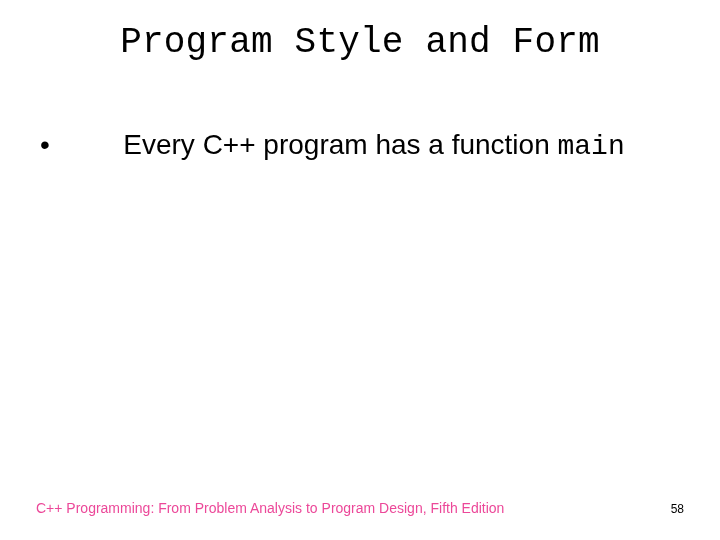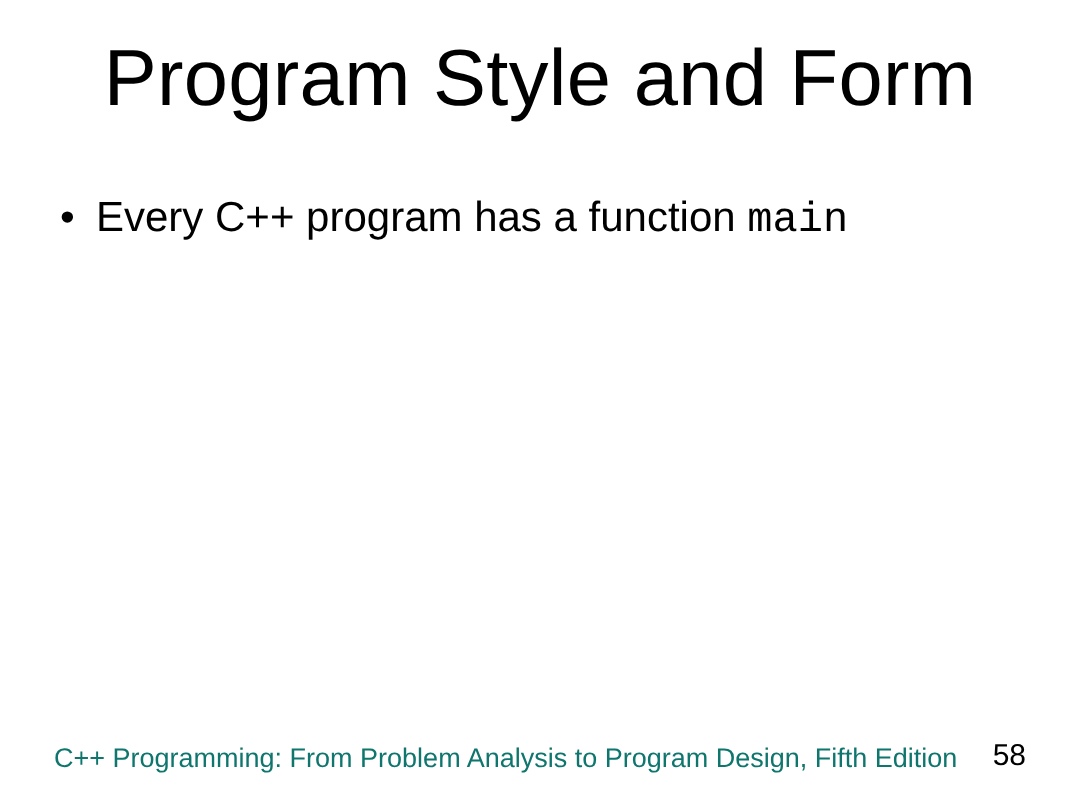--- a/index.html
+++ b/index.html
@@ -17,34 +17,36 @@
     width: 720px;
     height: 540px;
     box-sizing: border-box;
   }
   .title {
     position: absolute;
     top: 22px;
     left: 0;
     width: 100%;
     text-align: center;
-    font-size: 53px;
+    font-size: 36px;
     font-weight: 400;
     letter-spacing: 0.2px;
+    font-family: Liberation Mono, monospace;
   }
   .body {
     position: absolute;
     top: 128px;
     left: 36px;
     right: 36px;
   }
   ul.bullets {
     list-style: none;
     margin: 0;
     padding: 0;
+    text-align: center;
   }
   ul.bullets > li {
     position: relative;
     padding-left: 28px;
     font-size: 28px;
     line-height: 1.22;
     margin-bottom: 6px;
   }
   ul.bullets > li::before {
     content: "•";
@@ -54,28 +56,28 @@
     font-size: 28px;
     line-height: 1.22;
   }
   .mono {
     font-family: "Courier New", Courier, monospace;
   }
   .footer-left {
     position: absolute;
     left: 36px;
     bottom: 24px;
-    font-size: 18px;
-    color: #0f766e;
+    font-size: 14px;
+    color: #ec4899;
   }
   .footer-right {
     position: absolute;
     right: 36px;
     bottom: 24px;
-    font-size: 20px;
+    font-size: 12px;
     color: #000;
   }
 </style>
 </head>
 <body>
 
 <div class="slide">
 
   <div class="title">Program Style and Form</div>
 

